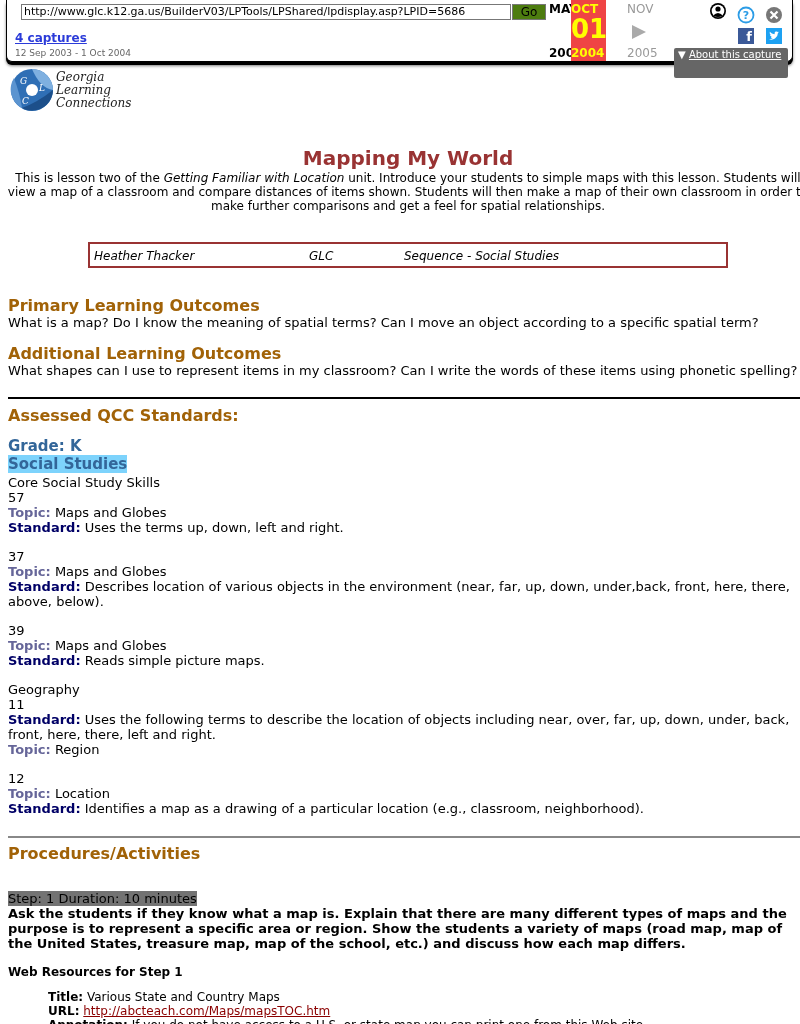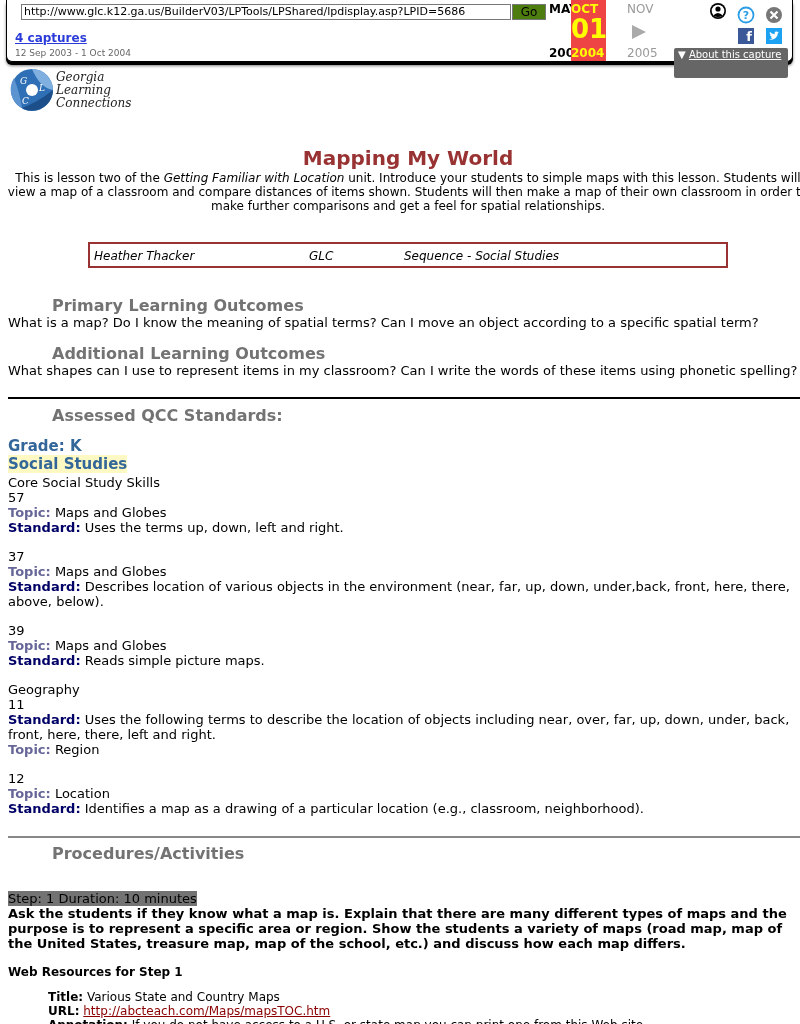--- a/index.html
+++ b/index.html
@@ -56,21 +56,21 @@
   #logo { position: absolute; left: 10px; top: 68px; width: 120px; height: 46px; }
   #logo-text { position: absolute; left: 46px; top: 3px; font-family: "DejaVu Serif", serif; font-style: italic; font-size: 12px; line-height: 13px; color: #222; }
 
   #page-title { position: absolute; left: 0; top: 146px; width: 816px; text-align: center; font-size: 20px; font-weight: bold; color: #993333; }
   #intro { position: absolute; left: 0; top: 171px; width: 816px; text-align: center; font-size: 12px; line-height: 14px; }
   #intro i { font-style: italic; }
 
   #meta-box { position: absolute; left: 88px; top: 242px; width: 640px; height: 26px; border: 2px solid #993333; box-sizing: border-box; font-size: 12px; font-style: italic; }
   #meta-box span { position: absolute; top: 5px; }
 
-  .sec-h { position: absolute; left: 8px; font-size: 16px; font-weight: bold; color: #737373; margin-left: 44px; }
+  .sec-h { position: absolute; left: 8px; font-size: 16px; font-weight: bold; color: #a16207; }
   .sec-p { position: absolute; left: 8px; font-size: 13px; }
   .hr { position: absolute; left: 8px; width: 792px; }
 
   .std { position: absolute; left: 8px; width: 790px; font-size: 13px; line-height: 15px; }
   .lbl-topic { color: #666699; font-weight: bold; }
   .lbl-std { color: #000066; font-weight: bold; }
   .grade { color: #336699; font-weight: bold; font-size: 15px; }
 
   #step-lbl { position: absolute; left: 8px; top: 891px; font-size: 13px; background: #737373; }
   #step-text { position: absolute; left: 8px; top: 906px; width: 790px; font-size: 13px; font-weight: bold; line-height: 15px; }
@@ -160,21 +160,21 @@
 
 <div class="sec-h" style="top:296px">Primary Learning Outcomes</div>
 <div class="sec-p" style="top:315px">What is a map? Do I know the meaning of spatial terms? Can I move an object according to a specific spatial term?</div>
 <div class="sec-h" style="top:344px">Additional Learning Outcomes</div>
 <div class="sec-p" style="top:363px">What shapes can I use to represent items in my classroom? Can I write the words of these items using phonetic spelling?</div>
 
 <div class="hr" style="top:397px;height:2px;background:#000"></div>
 
 <div class="sec-h" style="top:406px">Assessed QCC Standards:</div>
 <div class="std grade" style="top:439px">Grade: K</div>
-<div class="std" style="top:457px"><span class="grade" style="background:#fef9c3">Social Studies</span></div>
+<div class="std" style="top:457px"><span class="grade" style="background:#7dd3fc">Social Studies</span></div>
 
 <div class="std" style="top:475px">
   <div>Core Social Study Skills</div>
   <div>57</div>
   <div><span class="lbl-topic">Topic:</span> <span>Maps and Globes</span></div>
   <div><span class="lbl-std">Standard:</span> <span>Uses the terms up, down, left and right.</span></div>
 </div>
 
 <div class="std" style="top:549px">
   <div>37</div>

